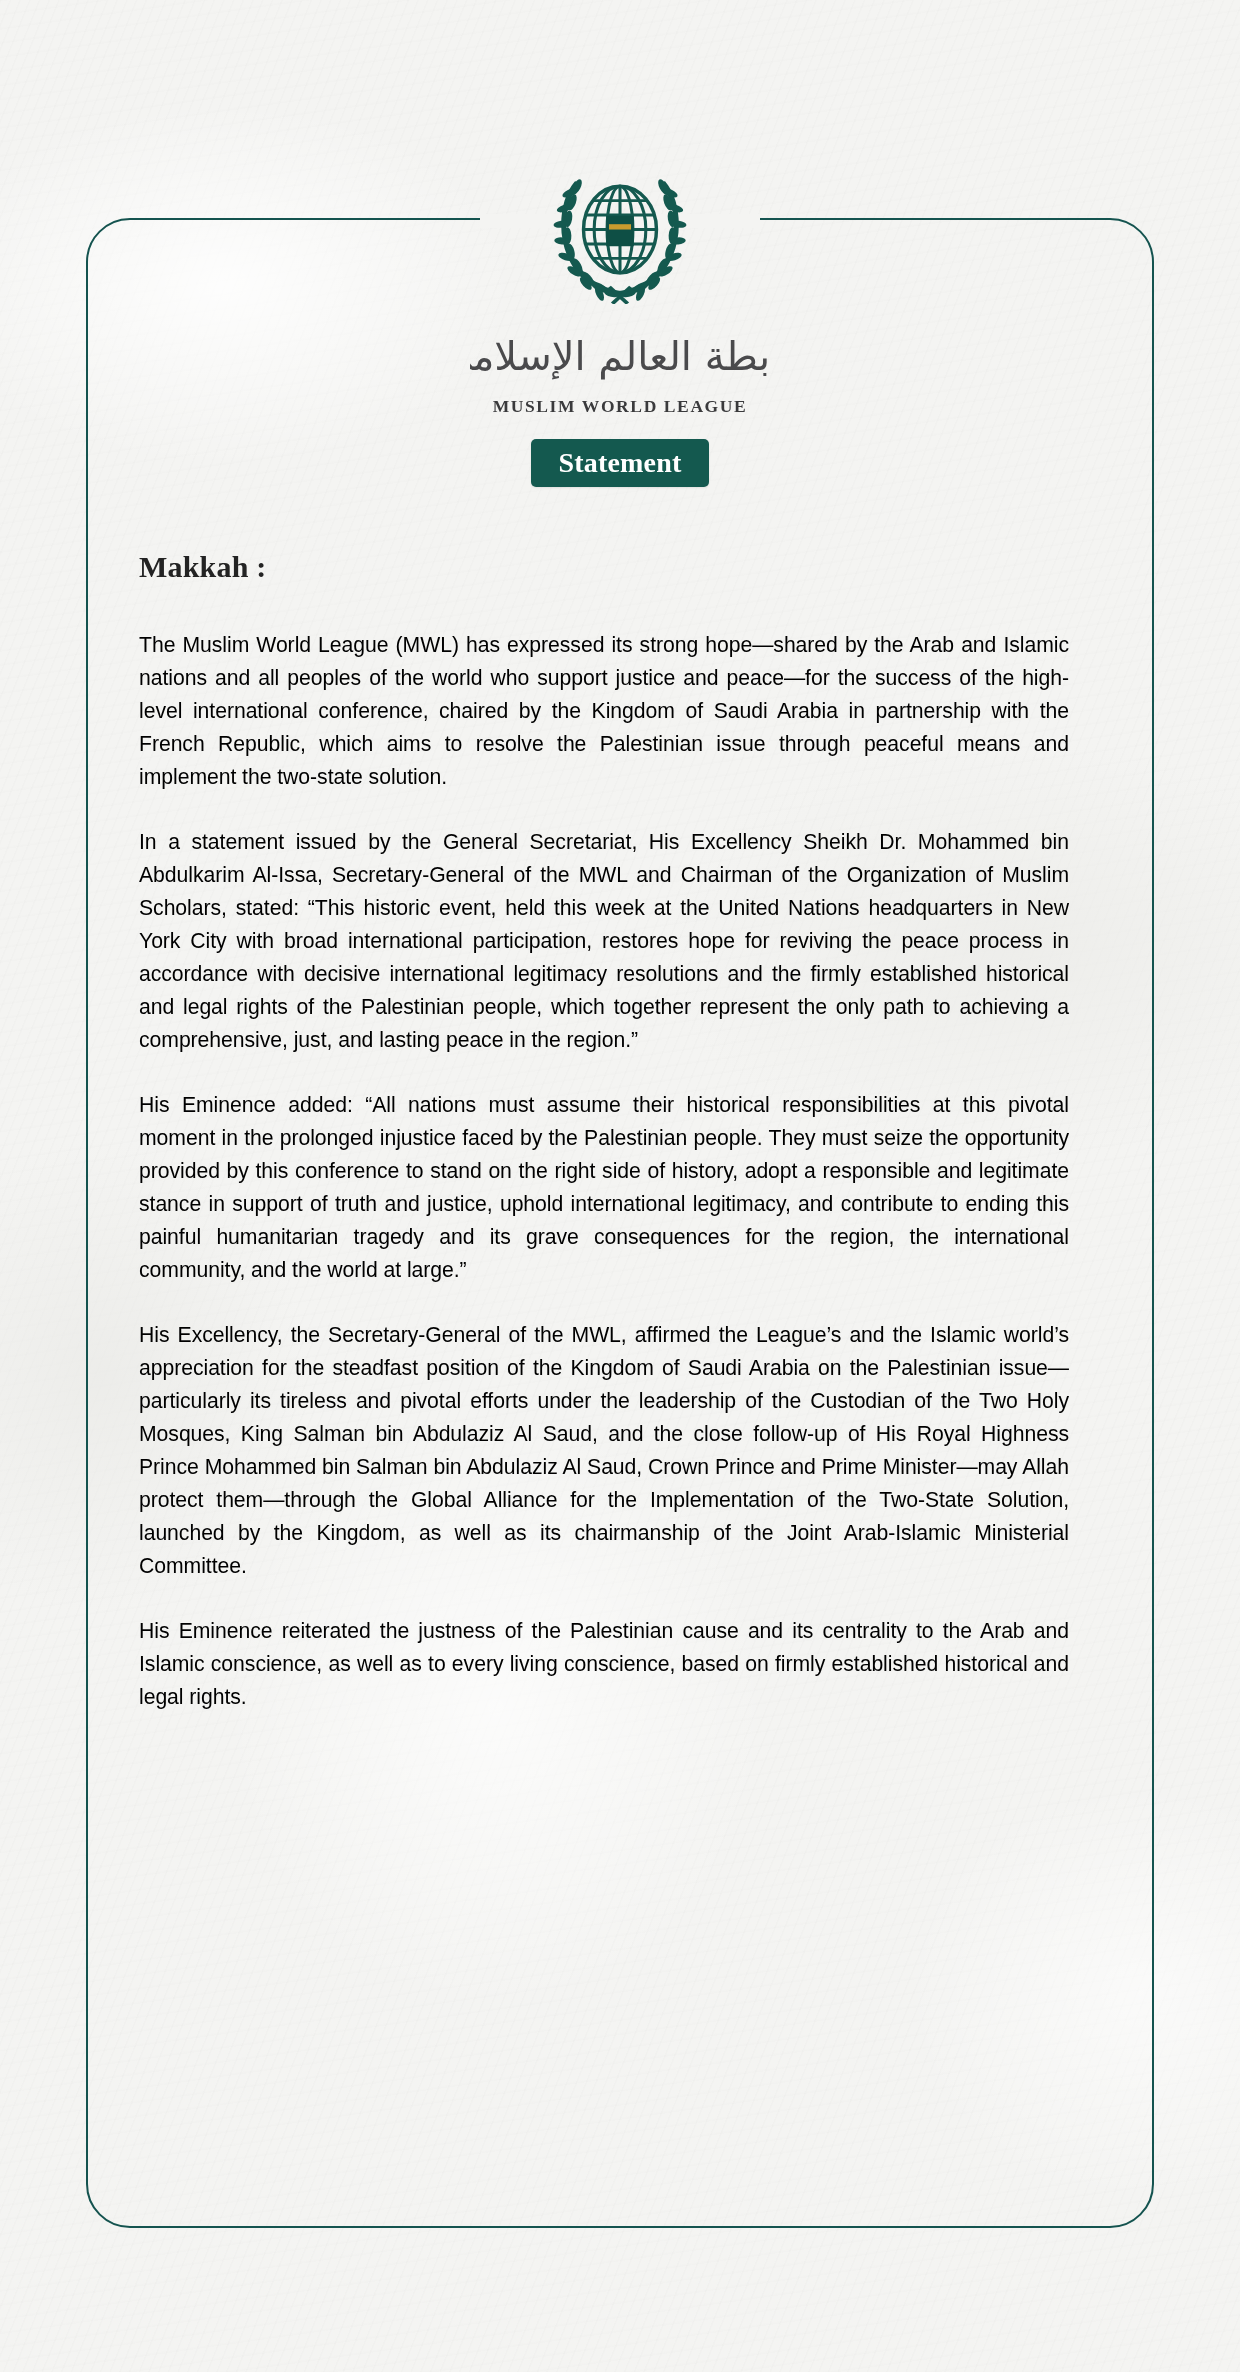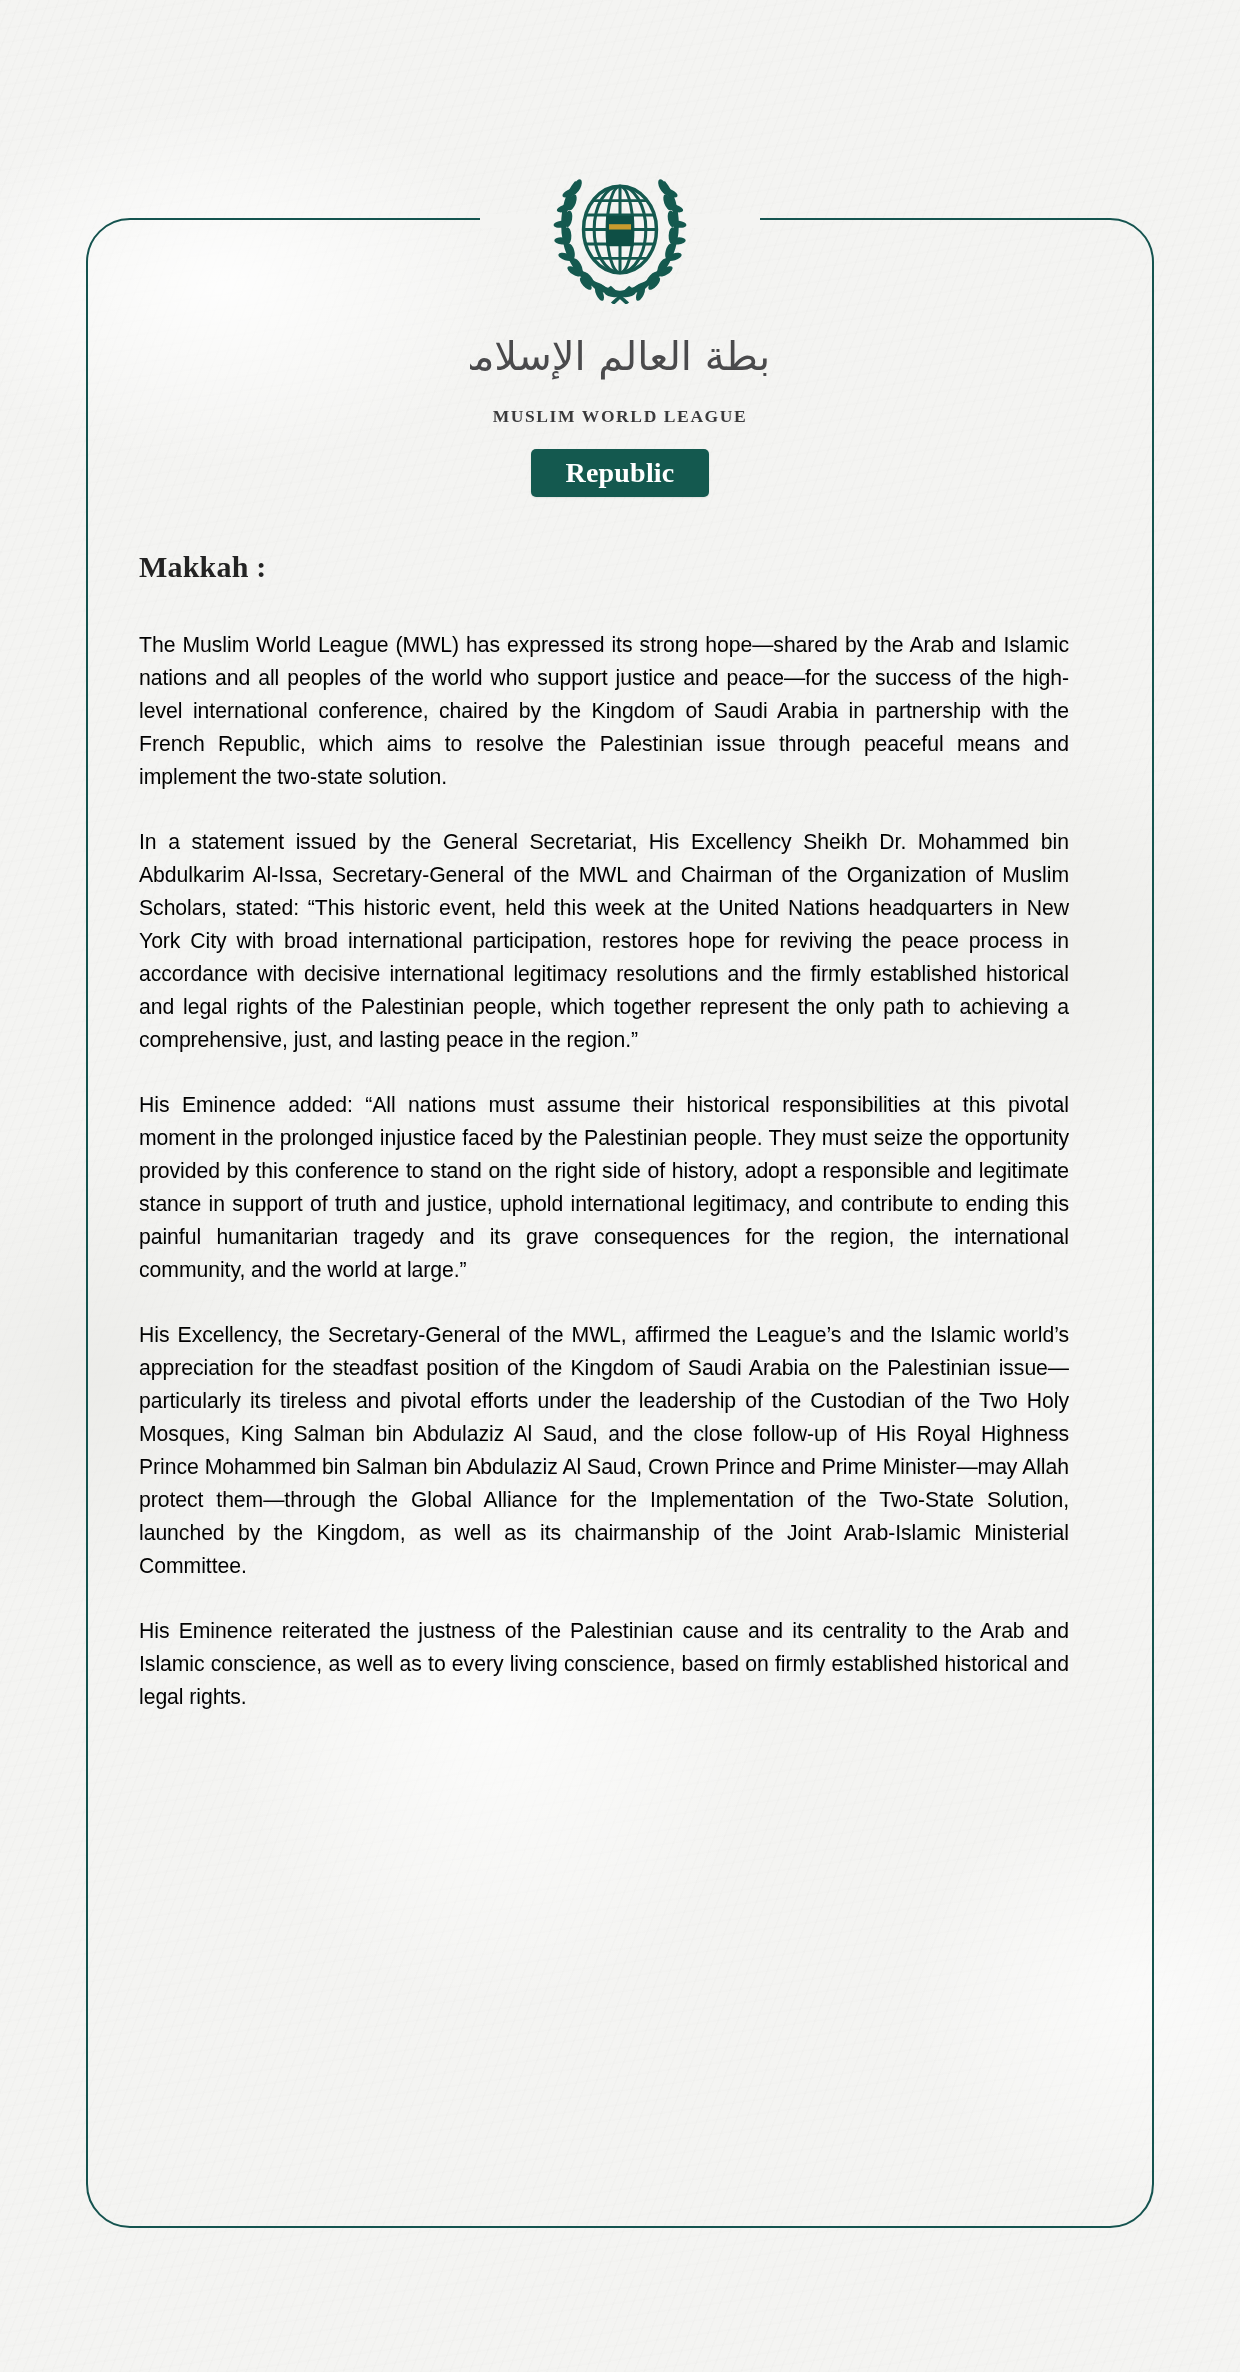--- a/index.html
+++ b/index.html
@@ -82,21 +82,21 @@
   }
 
   .arabic-wordmark {
     margin-top: 16px;
     width: 300px;
     height: 70px;
     display: block;
   }
 
   .latin-wordmark {
-    margin-top: 16px;
+    margin-top: 6px;
     font-family: "Liberation Serif", serif;
     font-size: 17.5px;
     font-weight: 700;
     letter-spacing: 1.6px;
     color: #3a3a3c;
     text-align: center;
   }
 
   .statement-badge {
     margin-top: 22px;
@@ -230,21 +230,21 @@
       <rect x="85.5" y="95" width="29" height="7" fill="#c99b2e"></rect>
     </g>
   </svg>
 
   <svg class="arabic-wordmark" viewBox="0 0 300 70" aria-hidden="true">
     <text x="150" y="50" text-anchor="middle" font-family="'DejaVu Sans', sans-serif" font-size="40" fill="#4a4a4c" direction="rtl">رابطة العالم الإسلامي</text>
   </svg>
 
   <div class="latin-wordmark">MUSLIM WORLD LEAGUE</div>
 
-  <div class="statement-badge">Republic</div>
+  <div class="statement-badge">Statement</div>
 </div>
 
 <div class="content">
   <div class="dateline">Makkah :</div>
 
   <p class="para">The Muslim World League (MWL) has expressed its strong hope—shared by the Arab and Islamic nations and all peoples of the world who support justice and peace—for the success of the high-level international conference, chaired by the Kingdom of Saudi Arabia in partnership with the French Republic, which aims to resolve the Palestinian issue through peaceful means and implement the two-state solution.</p>
   <p class="para">In a statement issued by the General Secretariat, His Excellency Sheikh Dr. Mohammed bin Abdulkarim Al-Issa, Secretary-General of the MWL and Chairman of the Organization of Muslim Scholars, stated: “This historic event, held this week at the United Nations headquarters in New York City with broad international participation, restores hope for reviving the peace process in accordance with decisive international legitimacy resolutions and the firmly established historical and legal rights of the Palestinian people, which together represent the only path to achieving a comprehensive, just, and lasting peace in the region.”</p>
   <p class="para">His Eminence added: “All nations must assume their historical responsibilities at this pivotal moment in the prolonged injustice faced by the Palestinian people. They must seize the opportunity provided by this conference to stand on the right side of history, adopt a responsible and legitimate stance in support of truth and justice, uphold international legitimacy, and contribute to ending this painful humanitarian tragedy and its grave consequences for the region, the international community, and the world at large.”</p>
   <p class="para">His Excellency, the Secretary-General of the MWL, affirmed the League’s and the Islamic world’s appreciation for the steadfast position of the Kingdom of Saudi Arabia on the Palestinian issue—particularly its tireless and pivotal efforts under the leadership of the Custodian of the Two Holy Mosques, King Salman bin Abdulaziz Al Saud, and the close follow-up of His Royal Highness Prince Mohammed bin Salman bin Abdulaziz Al Saud, Crown Prince and Prime Minister—may Allah protect them—through the Global Alliance for the Implementation of the Two-State Solution, launched by the Kingdom, as well as its chairmanship of the Joint Arab-Islamic Ministerial Committee.</p>
   <p class="para">His Eminence reiterated the justness of the Palestinian cause and its centrality to the Arab and Islamic conscience, as well as to every living conscience, based on firmly established historical and legal rights.</p>

